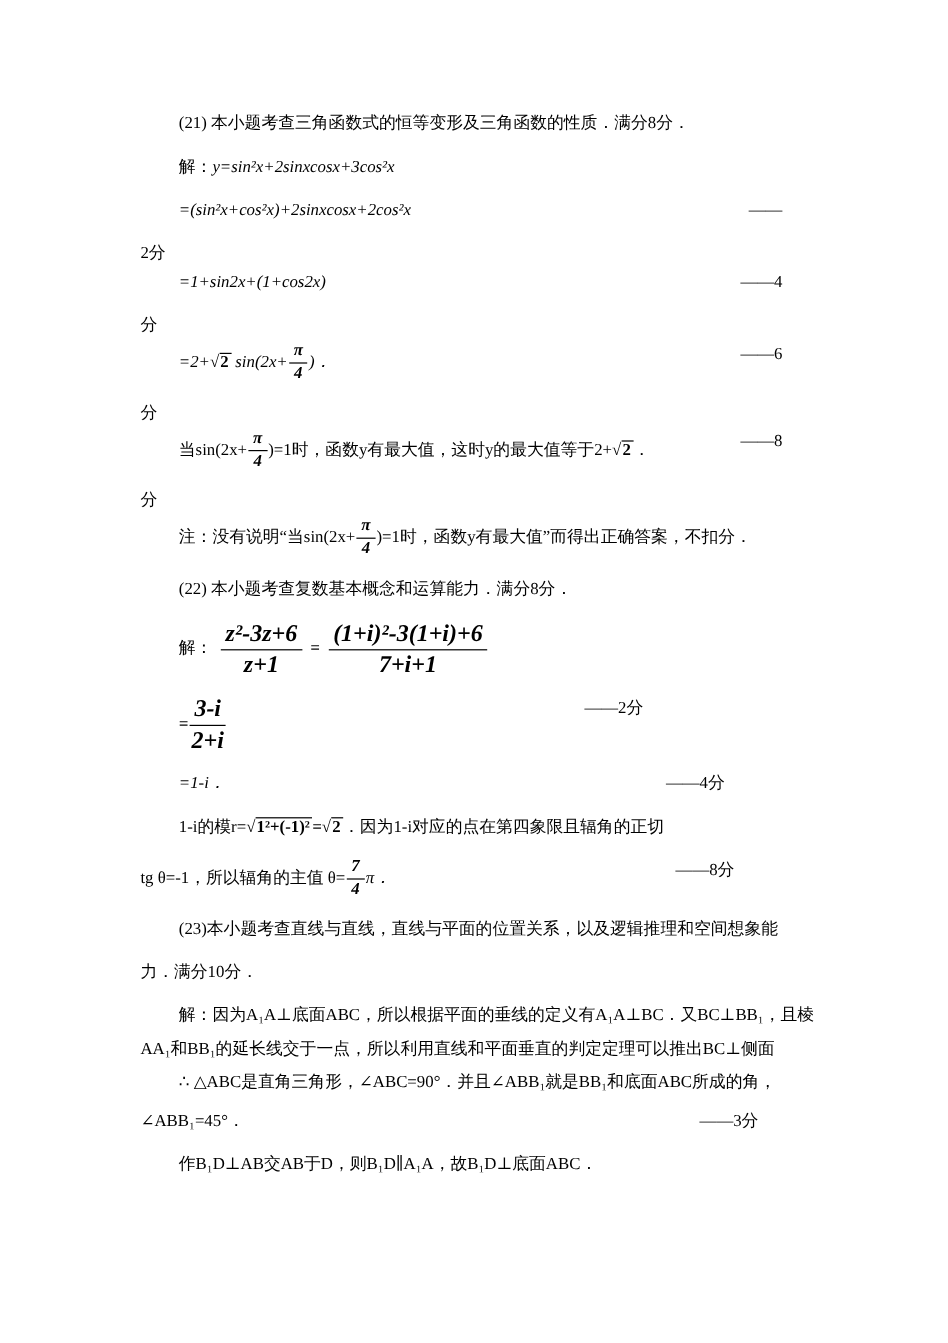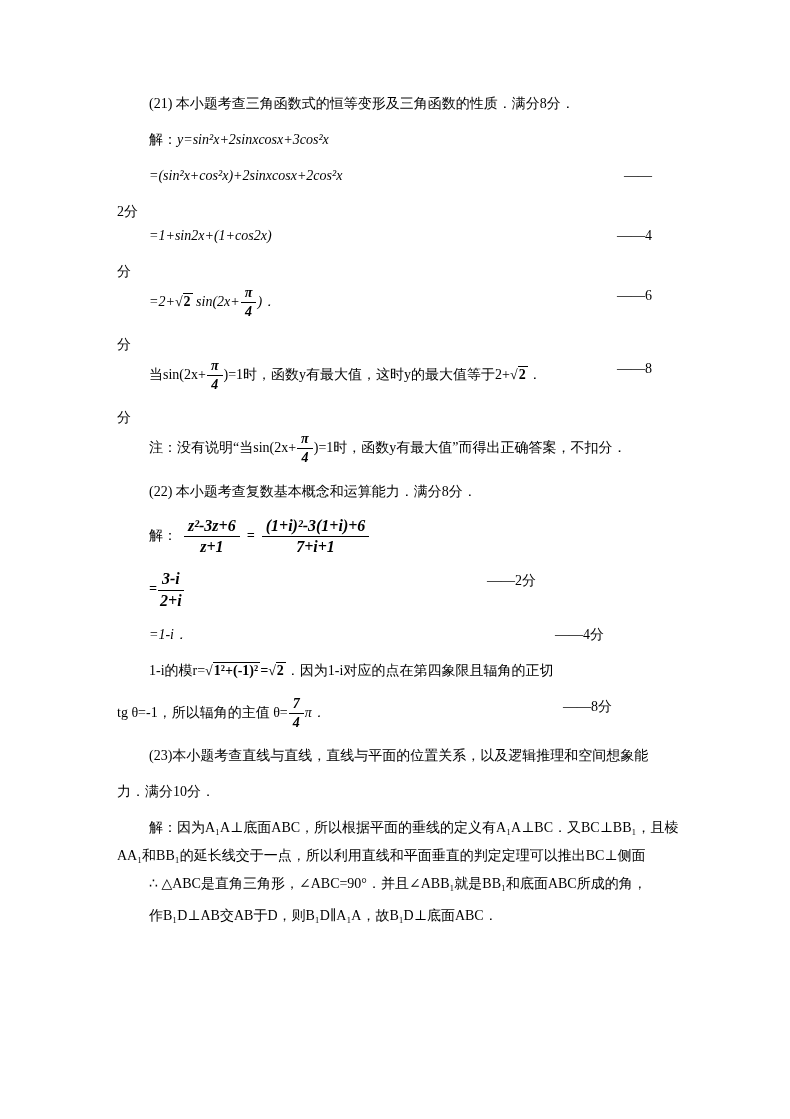--- a/index.html
+++ b/index.html
@@ -16,21 +16,21 @@
   .tight{margin-bottom:6px}
   .mb10{margin-bottom:10px}
   .math{font-style:italic}
   .bmath{font-style:italic;font-weight:bold}
   .cjk{font-style:normal}
   .bold{font-weight:bold}
   .frac{display:inline-flex;flex-direction:column;text-align:center;vertical-align:middle;line-height:1.15;padding:0 1px}
   .frac .num{border-bottom:1px solid #000;padding:0 4px 1px}
   .frac .den{padding-top:1px}
   .bfrac{font-weight:bold;font-style:italic}
-  .lg{font-size:16px}
+  .lg{font-size:20px}
   .rad{font-style:normal;font-weight:bold}
   .sqrt-body{border-top:1px solid #000;padding:0 2px 0 1px}
   .mr88{margin-right:116px}
   .mr80{margin-right:48px}
   .mr92{margin-right:40px}
   .mr20{margin-right:20px}
   .fracline{display:flex;align-items:center;gap:6px}
   section{margin:0}
 </style>
 </head>
@@ -136,18 +136,22 @@
   <section>
 
     <p class="line ind cjk">(23)本小题考查直线与直线，直线与平面的位置关系，以及逻辑推理和空间想象能</p>
     <p class="line cjk">力．满分10分．</p>
 
     <p class="line ind tight cjk">解：因为A₁A⊥底面ABC，所以根据平面的垂线的定义有A₁A⊥BC．又BC⊥BB₁，且棱</p>
     <p class="line tight cjk">AA₁和BB₁的延长线交于一点，所以利用直线和平面垂直的判定定理可以推出BC⊥侧面</p>
 
     <p class="line ind mb10 cjk">∴ △ABC是直角三角形，∠ABC=90°．并且∠ABB₁就是BB₁和底面ABC所成的角，</p>
 
+    <p class="line row">
+      <span class="cjk">∠ABB₁=45°．</span>
+      <span class="score mr20">——3分</span>
+    </p>
 
     <p class="line ind cjk">作B₁D⊥AB交AB于D，则B₁D∥A₁A，故B₁D⊥底面ABC．</p>
 
   </section>
 
 </div>
 
 </body></html>

